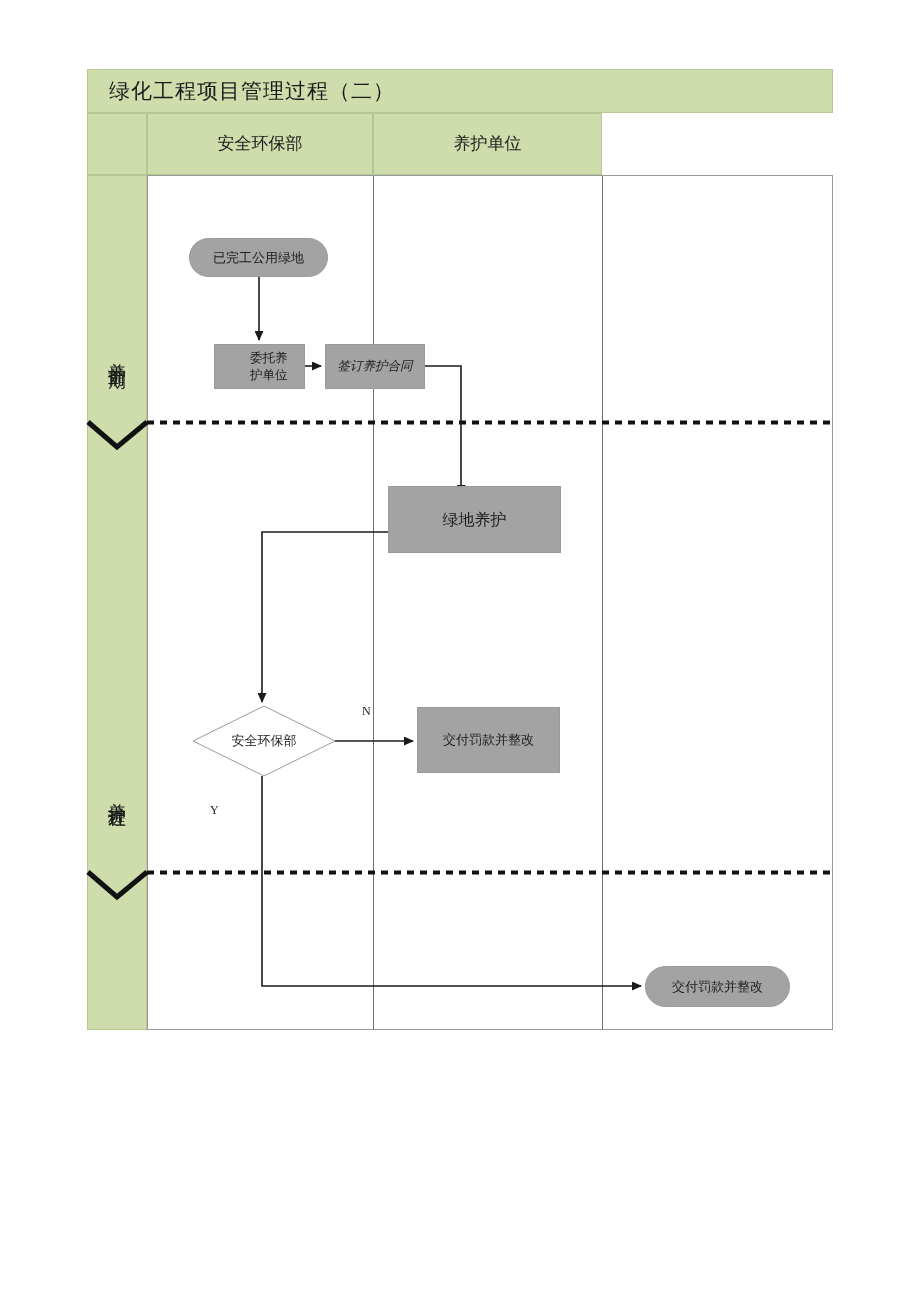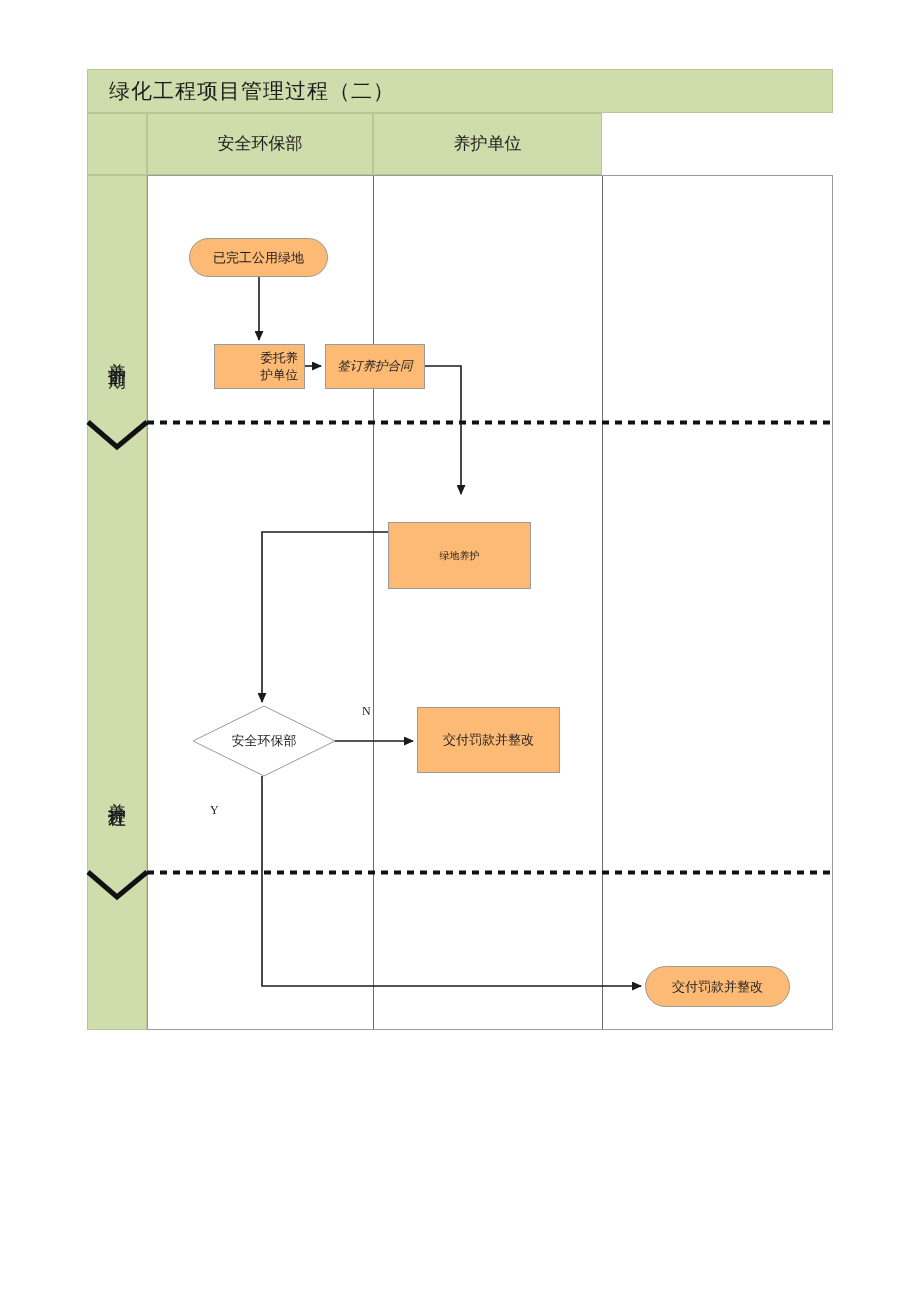--- a/index.html
+++ b/index.html
@@ -37,30 +37,30 @@
      background:#ffffff;border:1px solid #9a9a9a;box-sizing:border-box;}
   .lane-div{position:absolute;top:0;width:1px;height:853px;background:#6e6e6e;}
   .lane-div-1{left:225px;}
   .lane-div-2{left:454px;}
 
   
   svg.overlay{position:absolute;left:0;top:0;width:920px;height:1301px;pointer-events:none;}
 
   
   .node{position:absolute;box-sizing:border-box;display:flex;align-items:center;
-        justify-content:center;text-align:right;background:#fdba74;
+        justify-content:center;text-align:left;background:#a3a3a3;
         font-size:13px;color:#1b1b1b;line-height:1.35;z-index:4;}
   .node.rect{border:1px solid #9a9a9a;}
   .node.round{border:1px solid #9a9a9a;border-radius:40px;}
   .node span{padding:0 6px;}
 
   .n-start{left:189px;top:238px;width:139px;height:39px;font-size:13px;}
   .n-entrust{left:214px;top:344px;width:91px;height:45px;font-size:12.5px;padding-left:29px;}
   .n-sign{left:325px;top:344px;width:100px;height:45px;font-size:12.5px;font-style:italic;}
-  .n-maint{left:388px;top:522px;width:143px;height:67px;font-size:10px;}
+  .n-maint{left:388px;top:486px;width:173px;height:67px;font-size:16px;}
   .n-fine{left:417px;top:707px;width:143px;height:66px;font-size:13px;}
   .n-pay{left:645px;top:966px;width:145px;height:41px;font-size:13px;}
 
   .diamond-label{position:absolute;left:193px;top:706px;width:142px;height:70px;
      display:flex;align-items:center;justify-content:center;font-size:13px;color:#1b1b1b;z-index:4;}
 
   .edge-label{position:absolute;font-size:12px;color:#1b1b1b;z-index:5;
      font-family:"Liberation Serif","DejaVu Serif",serif;}
   .lbl-n{left:362px;top:704px;}
   .lbl-y{left:210px;top:803px;}

